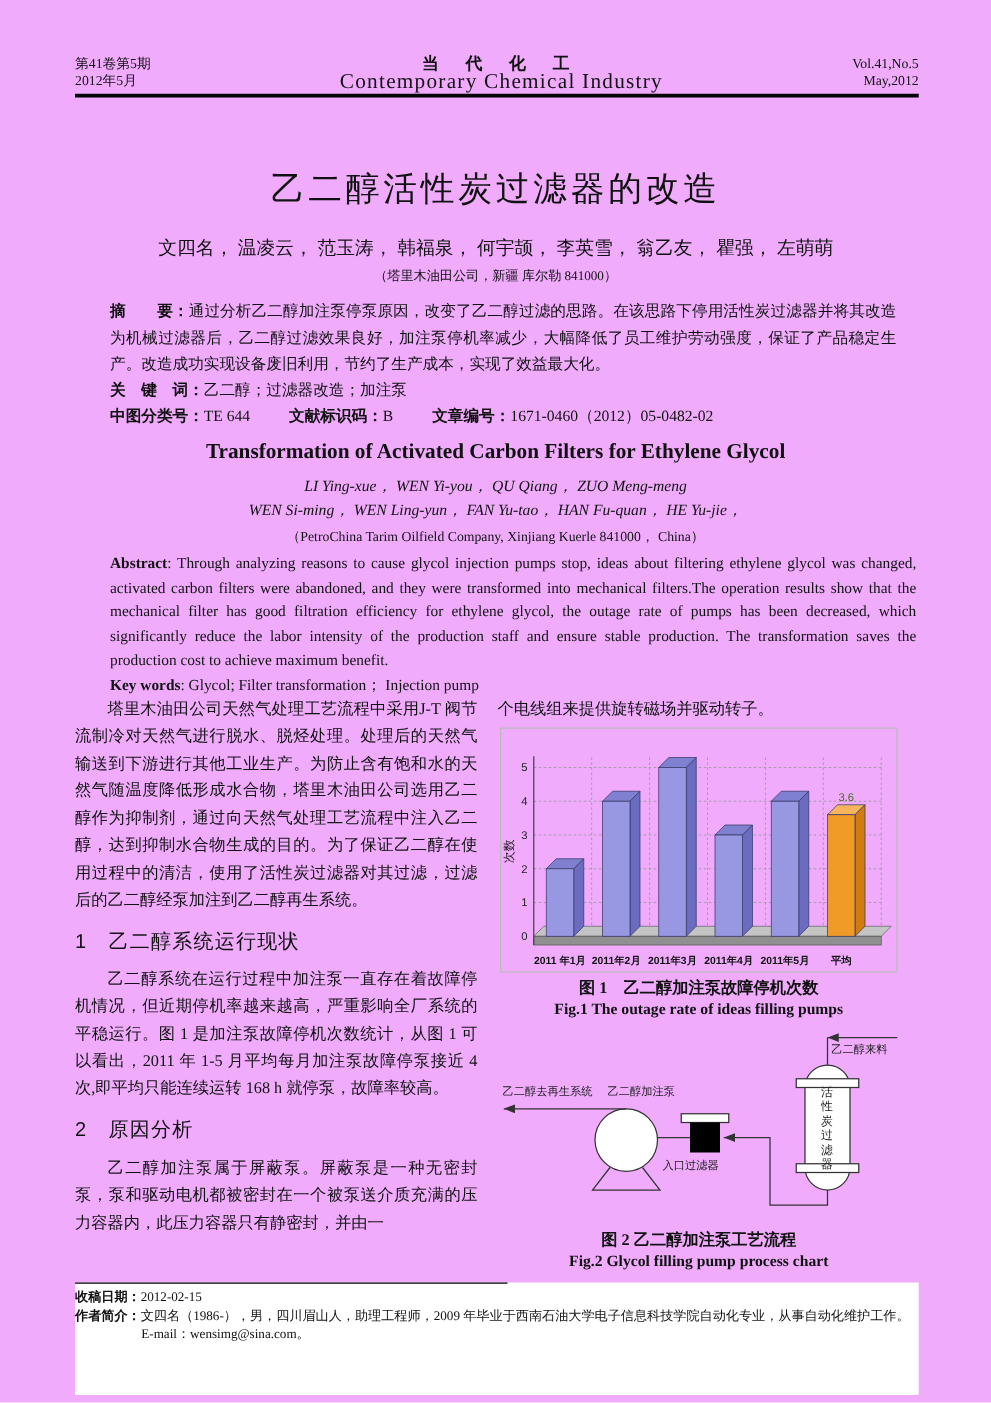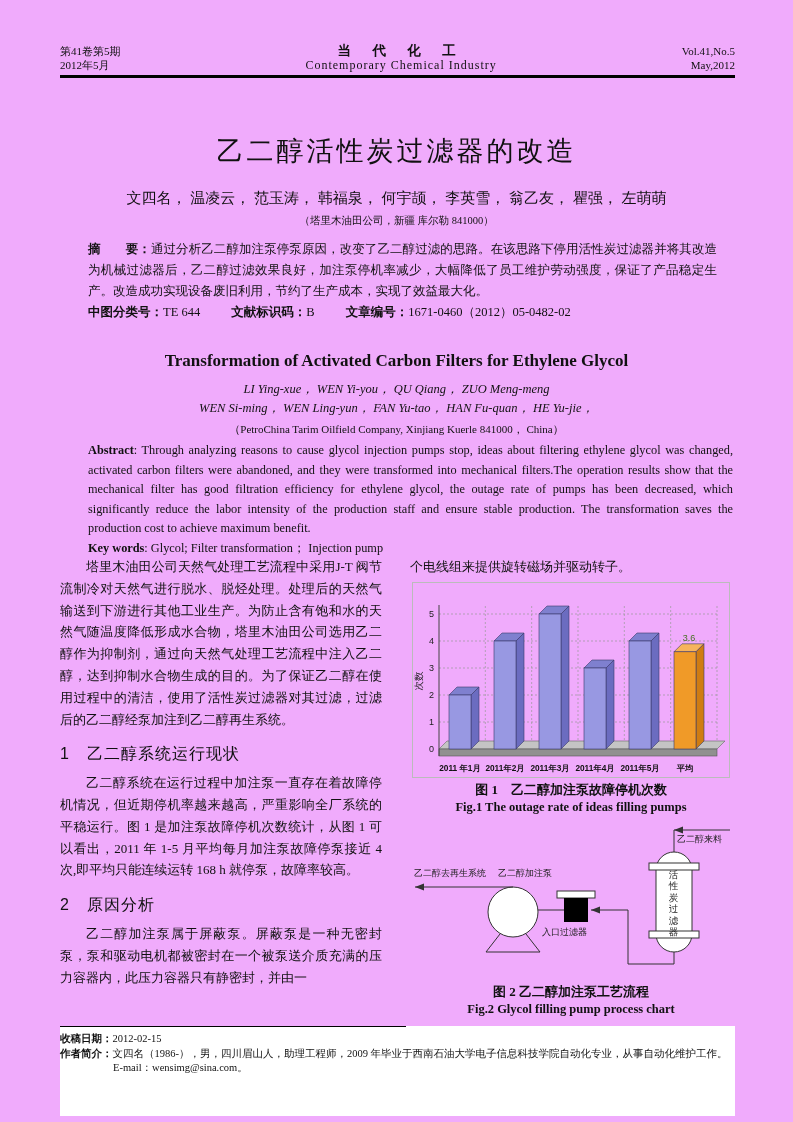--- a/index.html
+++ b/index.html
@@ -6,41 +6,41 @@
   .page{position:relative;width:793px;height:1122px;background:#f0abfc;overflow:hidden;
         font-family:"Liberation Serif","DejaVu Serif",serif;color:#111;}
   
   .journal-header{position:absolute;top:44px;left:60px;right:58px;display:flex;
       justify-content:space-between;align-items:flex-end;border-bottom:3px solid #000;
       padding-bottom:3px;font-size:11px;line-height:14px;}
   .jh-left,.jh-right{white-space:nowrap;}
   .jh-right{text-align:right;}
   .jh-center{text-align:center;}
   .jh-center .cn{font-size:13.5px;letter-spacing:9px;font-weight:bold;}
-  .jh-center .en{font-size:12px;letter-spacing:1px;}
+  .jh-center .en{font-size:17px;letter-spacing:1px;}
   
   .cn-title{position:absolute;top:133px;left:0;width:100%;text-align:center;
       font-size:27px;letter-spacing:3px;}
   .cn-authors{position:absolute;top:189px;left:0;width:100%;text-align:center;font-size:15px;}
   .cn-affil{position:absolute;top:214px;left:0;width:100%;text-align:center;font-size:10.5px;}
   
   .cn-abstract{position:absolute;top:239px;left:88px;right:76px;font-size:12.5px;
       line-height:21px;text-align:justify;}
   .cn-abstract .lbl{font-weight:bold;}
   .meta-line span.seg{margin-right:28px;}
   
   .en-block{position:absolute;top:351px;left:0;width:100%;text-align:center;}
   .en-title{font-size:17px;font-weight:bold;}
   .en-authors{font-size:12.5px;font-style:italic;line-height:19px;margin-top:9px;}
   .en-affil{font-size:11px;margin-top:4px;}
   .en-abstract{position:absolute;top:441px;left:88px;right:60px;font-size:12.3px;
       line-height:19.5px;text-align:justify;}
   .en-abstract .lbl{font-weight:bold;}
   
-  .body-cols{position:absolute;top:556px;left:60px;width:676px;display:flex;gap:28px;}
+  .body-cols{position:absolute;top:556px;left:60px;width:676px;display:flex;gap:16px;}
   .col{width:322px;font-size:13px;line-height:21.8px;text-align:justify;}
   .col p{margin:0;}
   .col p.indent{text-indent:2em;}
   .sec-head{font-family:"Liberation Sans","DejaVu Sans",sans-serif;font-size:16px;
       font-weight:400;letter-spacing:1px;margin:13px 0 7px 0;text-align:left;}
   
   .figure{margin:4px 0 6px 0;text-align:center;}
   .fig1-chart{width:318px;height:196px;margin:0 auto;border:1px solid #bbb;box-sizing:border-box;}
   .fig-cap-cn{font-size:13px;font-weight:bold;margin-top:3px;line-height:18px;}
   .fig-cap-en{font-size:12.5px;font-weight:bold;line-height:17px;}
@@ -77,20 +77,21 @@
       <div>May,2012</div>
     </div>
   </div>
 
   <div class="cn-title">乙二醇活性炭过滤器的改造</div>
   <div class="cn-authors">文四名， 温凌云， 范玉涛， 韩福泉， 何宇颉， 李英雪， 翁乙友， 瞿强， 左萌萌</div>
   <div class="cn-affil">（塔里木油田公司，新疆 库尔勒 841000）</div>
 
   <div class="cn-abstract">
     <p style="margin:0;"><span class="lbl">摘　　要：</span><span>通过分析乙二醇加注泵停泵原因，改变了乙二醇过滤的思路。在该思路下停用活性炭过滤器并将其改造为机械过滤器后，乙二醇过滤效果良好，加注泵停机率减少，大幅降低了员工维护劳动强度，保证了产品稳定生产。改造成功实现设备废旧利用，节约了生产成本，实现了效益最大化。</span></p>
+    <p style="margin:0;"><span class="lbl">关　键　词：</span><span>乙二醇；过滤器改造；加注泵</span></p>
     <p class="meta-line" style="margin:0;">
       <span class="seg"><span class="lbl">中图分类号：</span><span>TE 644</span></span>
       <span class="seg"><span class="lbl">文献标识码：</span><span>B</span></span>
       <span><span class="lbl">文章编号：</span><span>1671-0460（2012）05-0482-02</span></span>
     </p>
   </div>
 
   <div class="en-block">
     <div class="en-title">Transformation of Activated Carbon Filters for Ethylene Glycol</div>
     <div class="en-authors">

